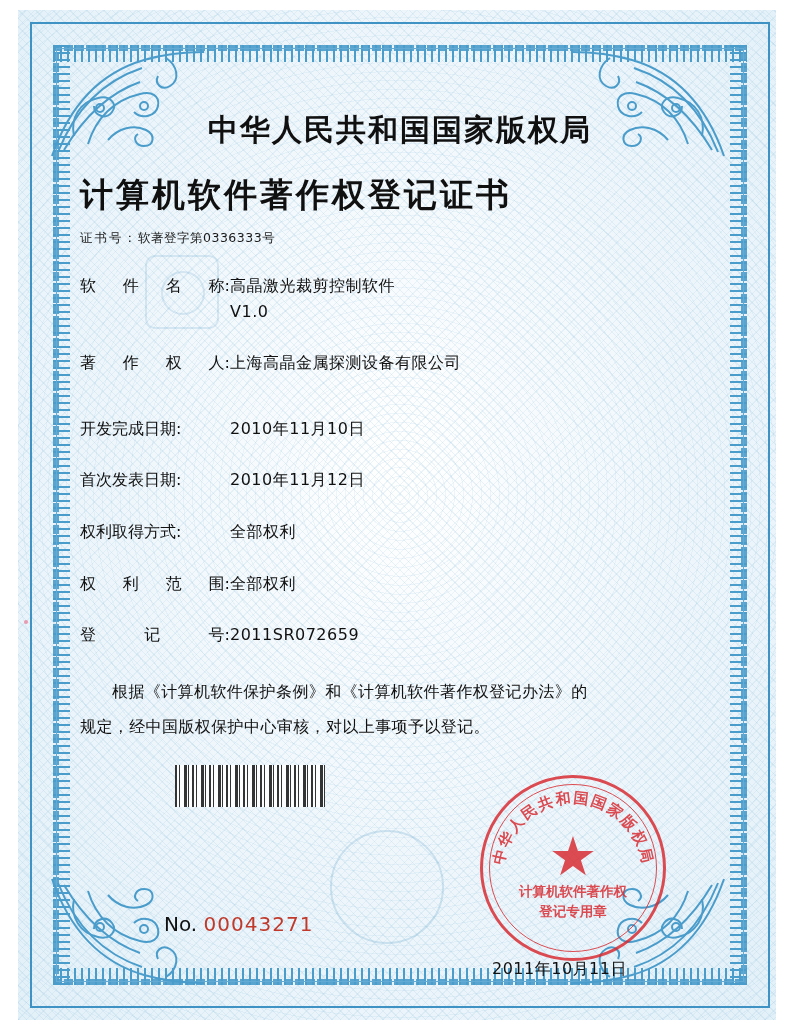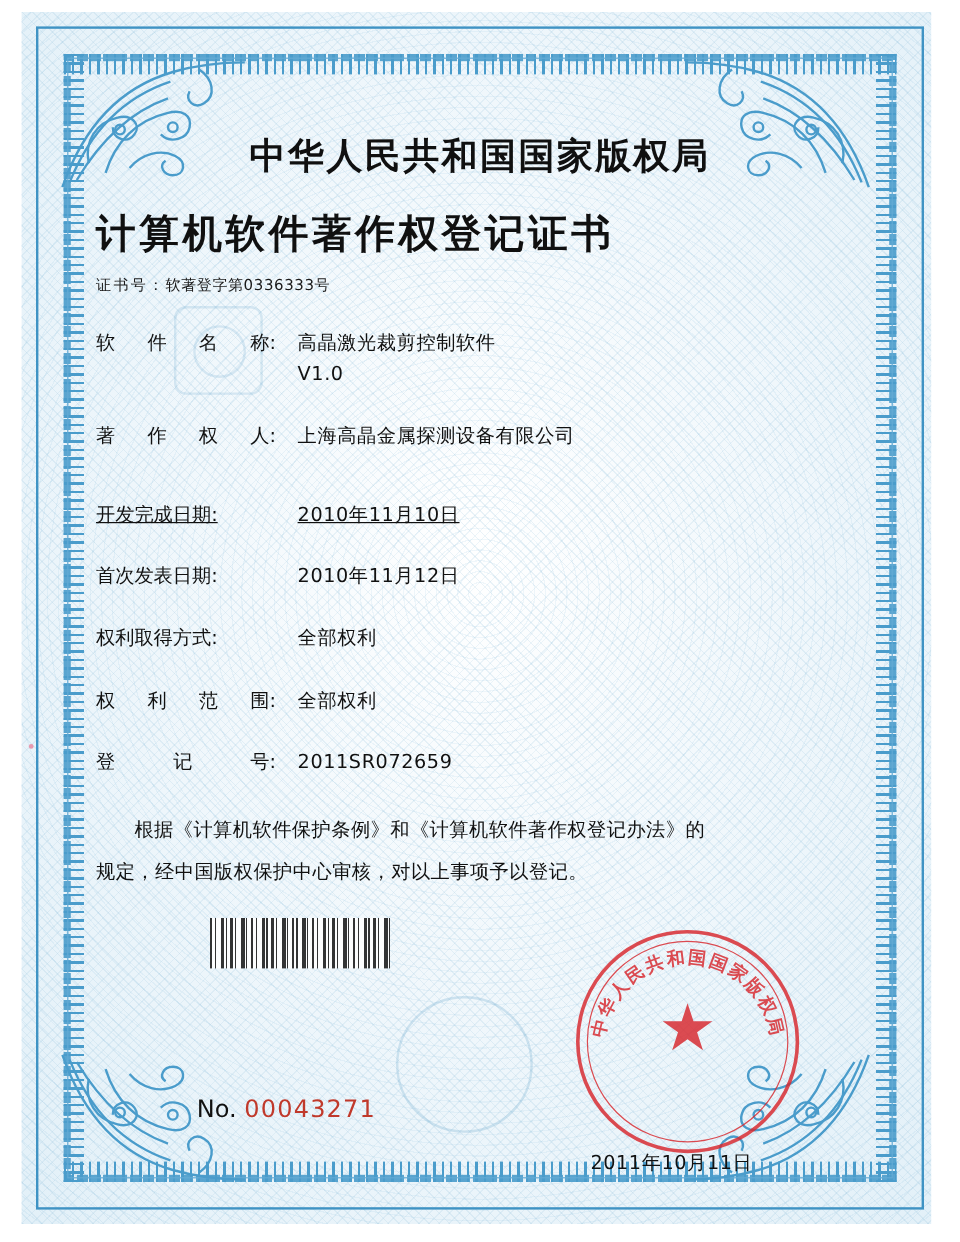--- a/index.html
+++ b/index.html
@@ -126,26 +126,25 @@
   .field .k {
     width: 150px;
     flex: 0 0 150px;
     color: #111;
     letter-spacing: 0px;
     white-space: nowrap;
   }
   .field .v {
     color: #111;
     letter-spacing: .5px;
-    margin-left: 18px;
   }
   .k-spread { display: flex; justify-content: space-between; }
   .k-spread > span { display:inline-block; }
 
-  .gap-top { margin-top: 40px; text-decoration: underline; }
+  .gap-top { margin-top: 40px; }
 
   .statement {
     margin-top: 24px;
     font-size: 16px;
     line-height: 2.2;
     letter-spacing: .4px;
     color: #111;
   }
   .statement p { margin: 0; }
   .statement .indent { text-indent: 32px; }
@@ -398,20 +397,24 @@
     <div class="ring"></div>
     <svg class="arc" viewBox="0 0 180 180" aria-hidden="true">
       <defs>
         <path id="sealArc" d="M 20 95 A 70 70 0 1 1 160 95"></path>
       </defs>
       <text>
         <textPath href="#sealArc" startOffset="50%" text-anchor="middle">中华人民共和国国家版权局</textPath>
       </text>
     </svg>
     <div class="star">★</div>
+    <div class="mid">
+      <div>计算机软件著作权</div>
+      <div>登记专用章</div>
+    </div>
   </div>
 
   <div class="seal-date">2011年10月11日</div>
 
   <div class="serial">
     <span>No.</span>
     <span class="num">00043271</span>
   </div>
 
 </div>

